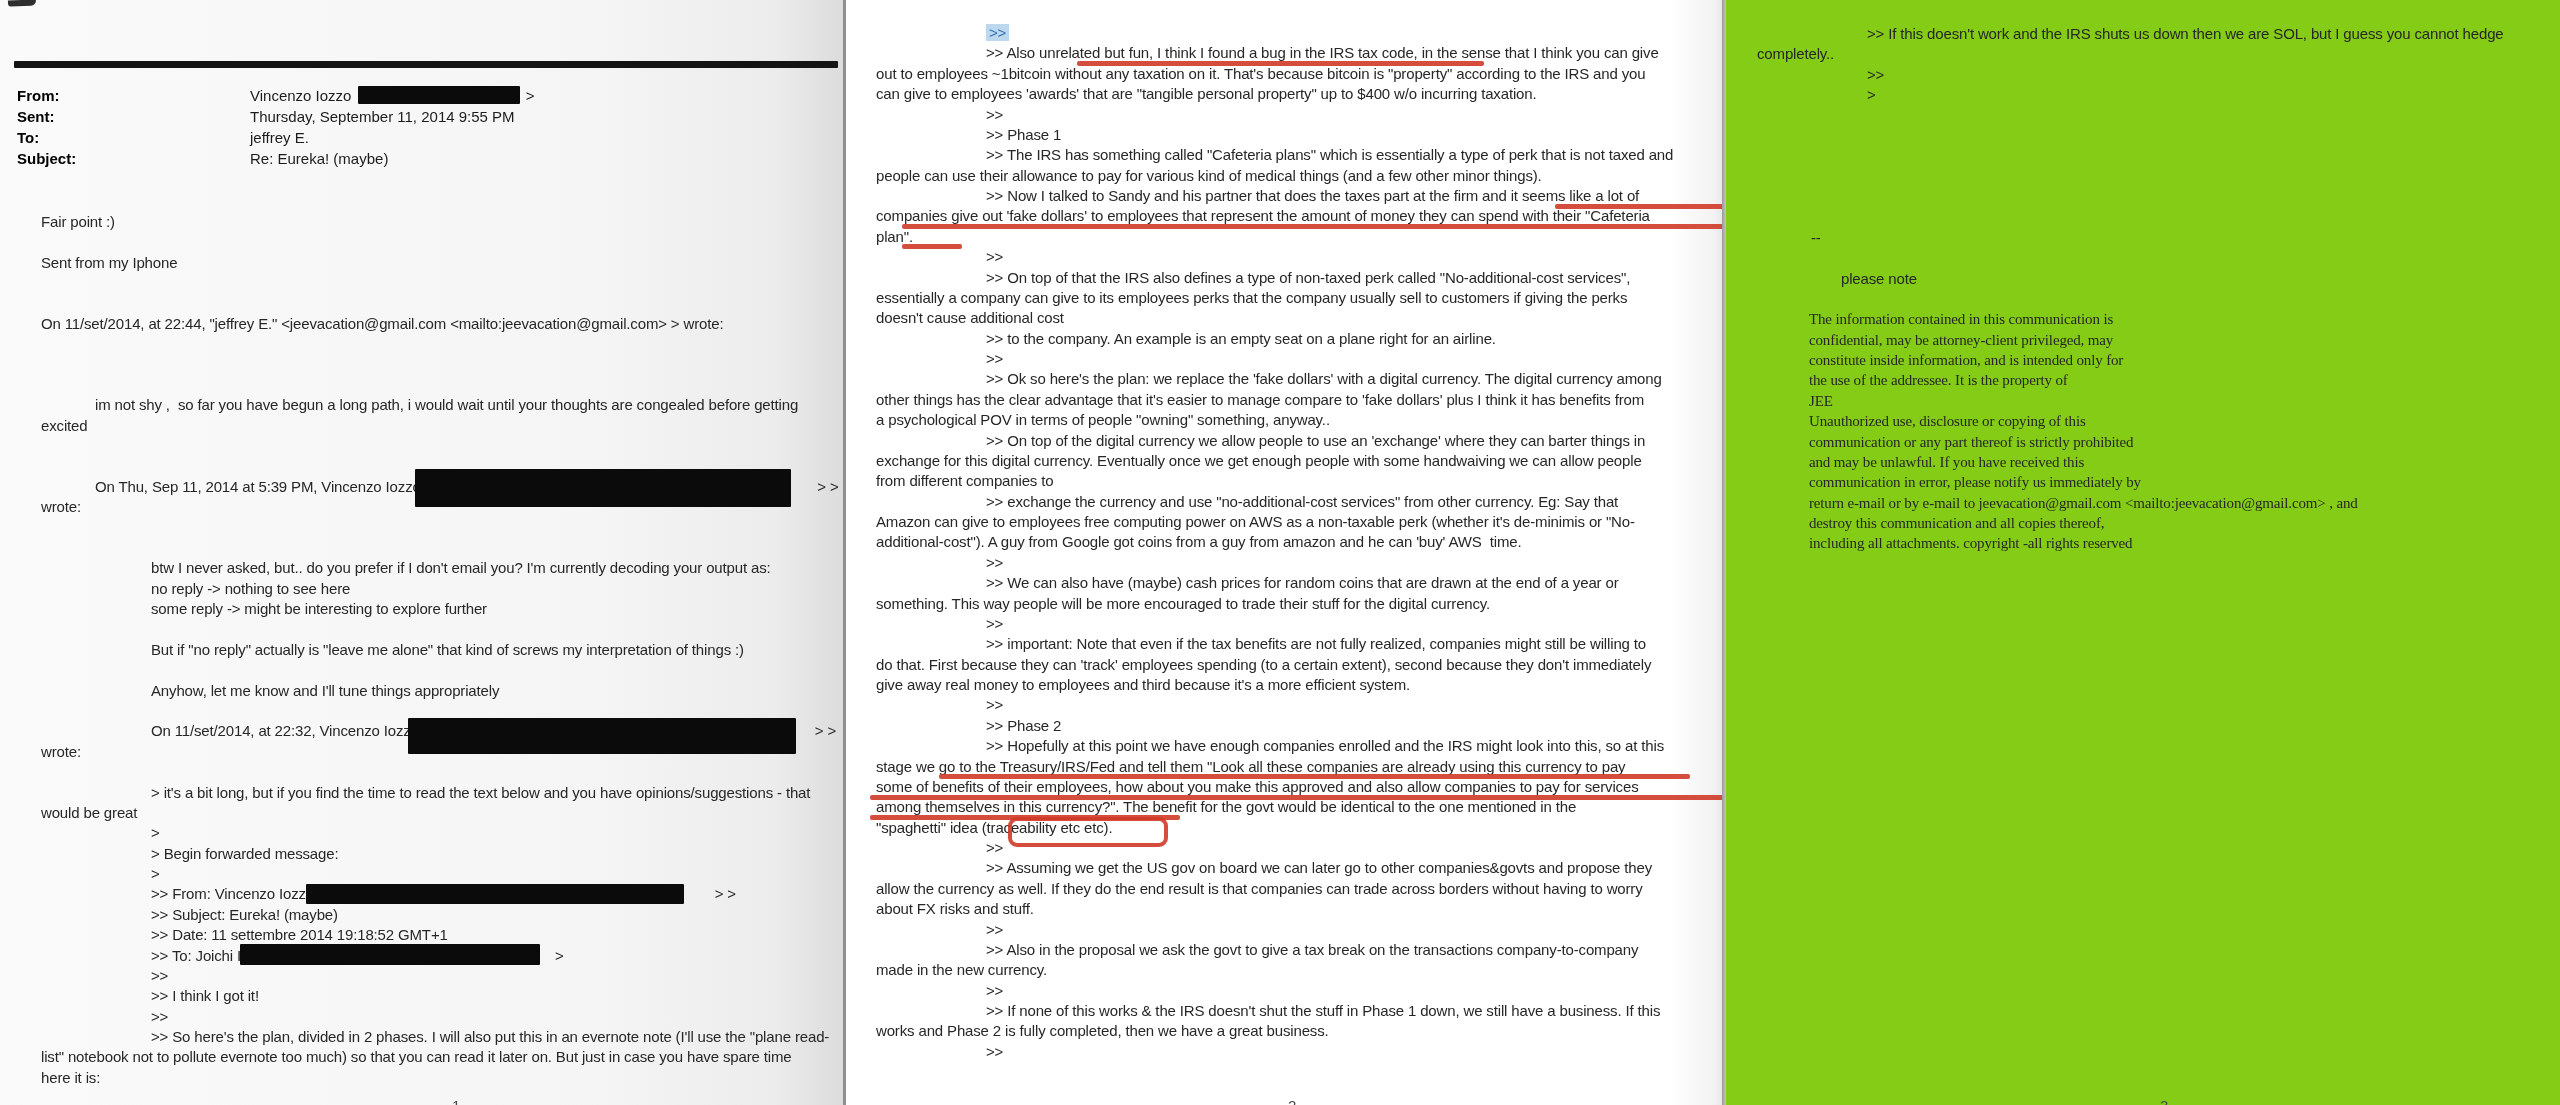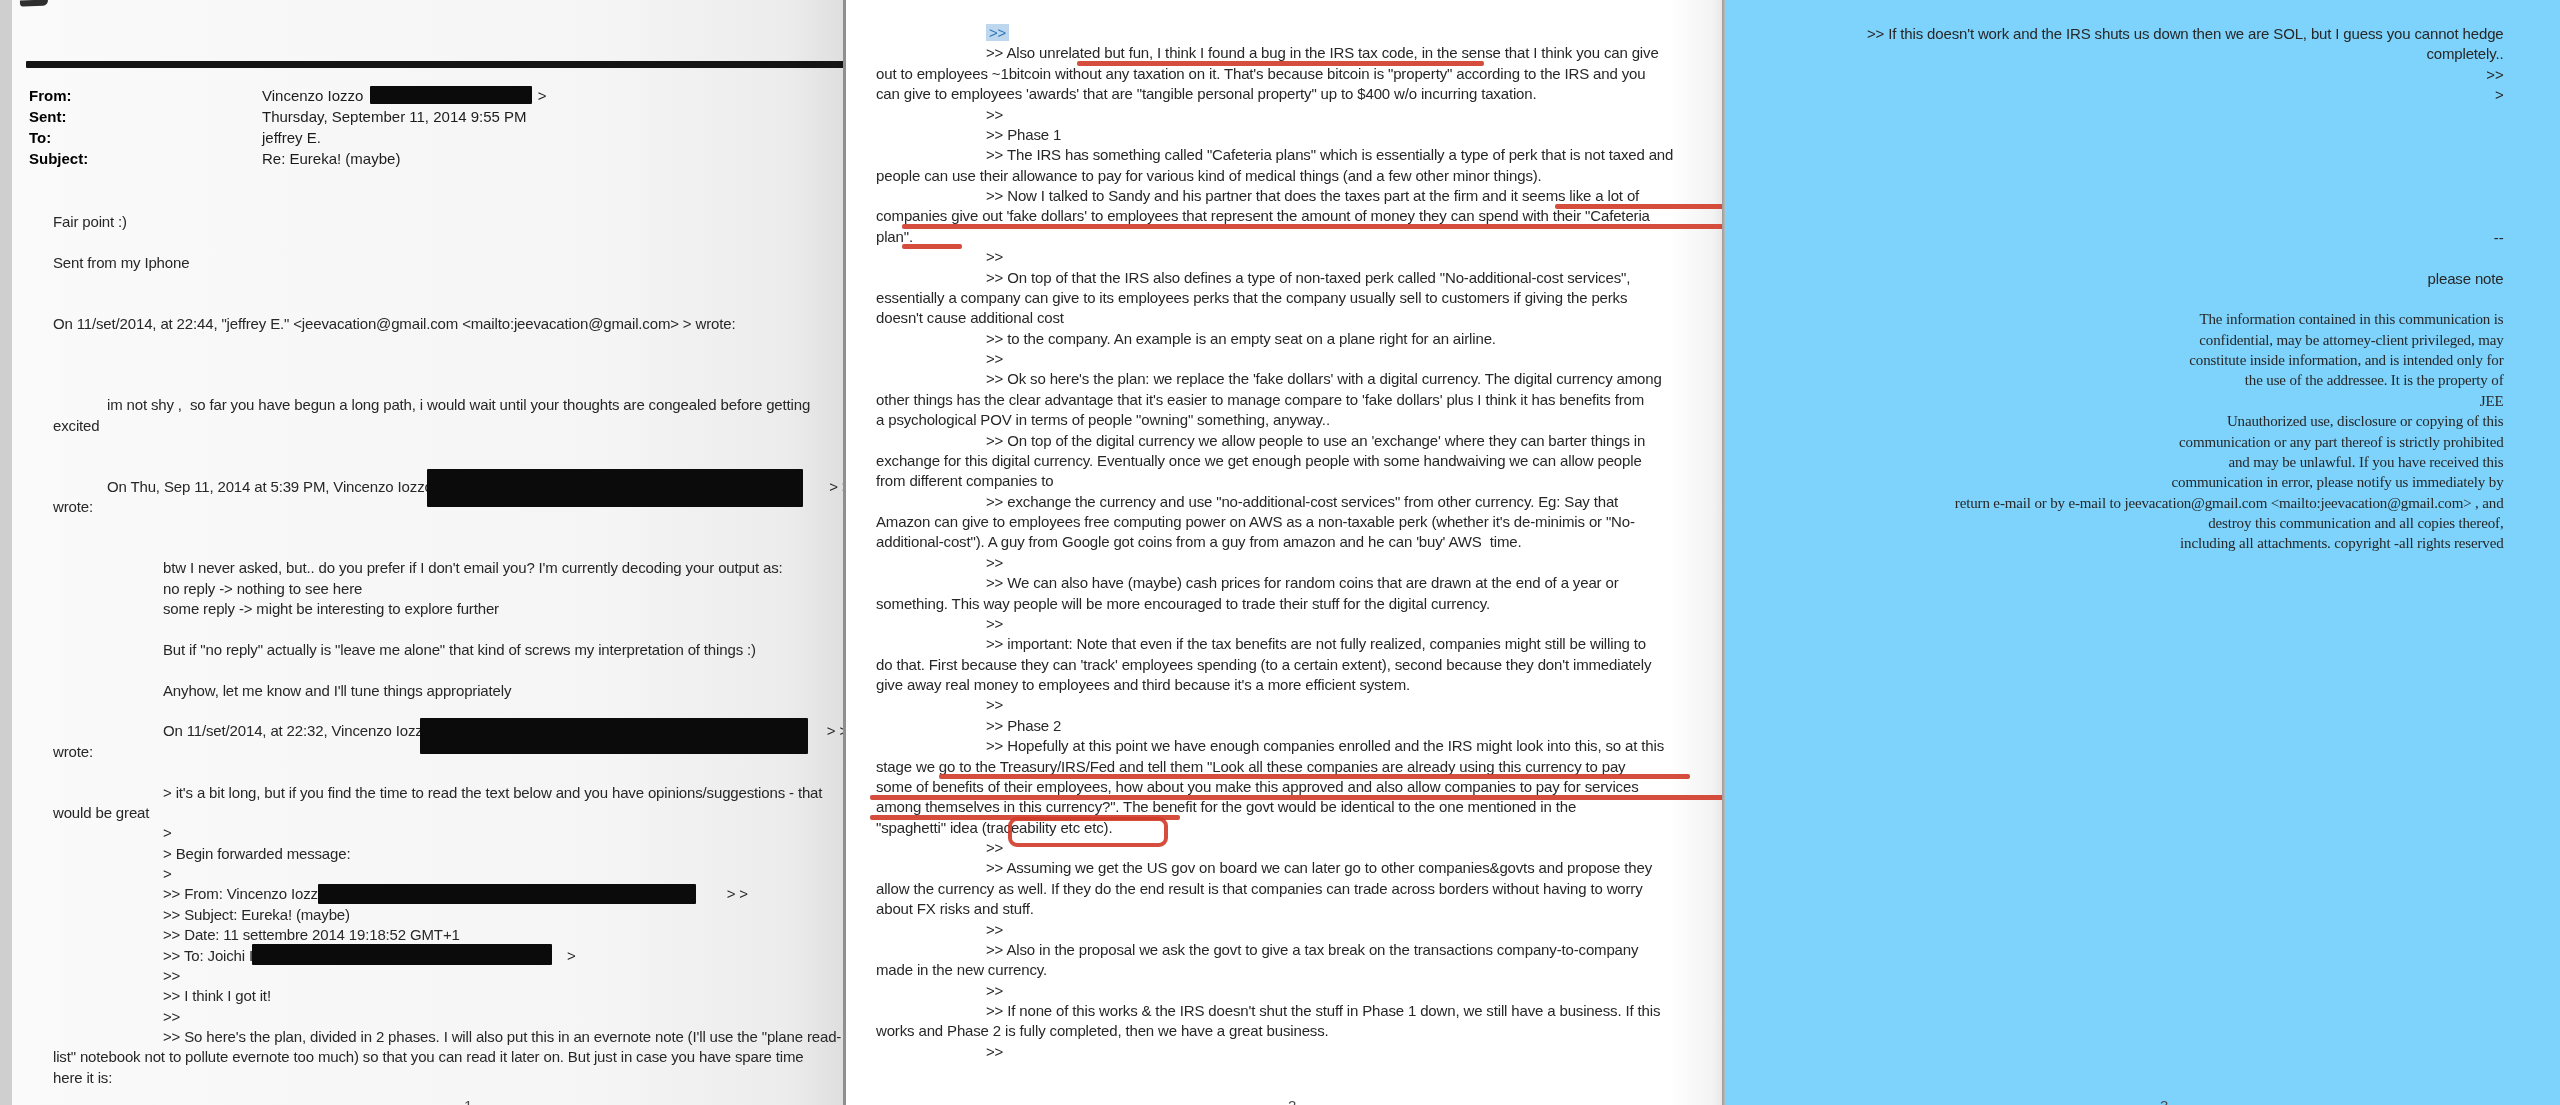--- a/index.html
+++ b/index.html
@@ -4,28 +4,28 @@
 <style>
   html,body{margin:0;padding:0;}
   body{
     width:2560px;height:1105px;overflow:hidden;position:relative;
     background:#cfcfcf;
     font-family:"Liberation Sans","DejaVu Sans",sans-serif;
   }
   .stage{position:absolute;inset:0;}
   .page{position:absolute;top:0;height:1105px;background:#fff;}
   .page-left{
-    left:12px;width:843px;
+    left:0;width:843px;
     background:linear-gradient(90deg,#fafafa 0%,#f5f5f5 70%,#ececec 92%,#dcdcdc 100%);
   }
   .page-mid{
     left:846px;width:876px;
     background:linear-gradient(90deg,#ffffff 0%,#ffffff 94%,#f3f3f3 99%,#e8e8e8 100%);
   }
-  .page-right{left:1726px;width:834px;background:#7dd3fc;text-align:right;}
+  .page-right{left:1726px;width:834px;background:#84cc16;}
   .pageedge{position:absolute;top:0;height:1105px;width:3px;background:#8f8f8f;}
   .edge1{left:843px;}
   .edge2{left:1722px;width:4px;background:linear-gradient(90deg,#9a9a9a,#c4c4c4);}
 
   .smudge{position:absolute;left:8px;top:0;width:28px;height:6px;background:#2e2e2e;
     border-radius:0 0 5px 3px;transform:rotate(-2deg);}
   .topbar{position:absolute;left:14px;top:61px;width:824px;height:7px;background:#141414;border-radius:1px;}
 
   .hdr{position:absolute;left:17px;top:85px;font-size:15px;line-height:21px;color:#1c1c1c;white-space:pre;}
   .hrow{min-height:21px;}

